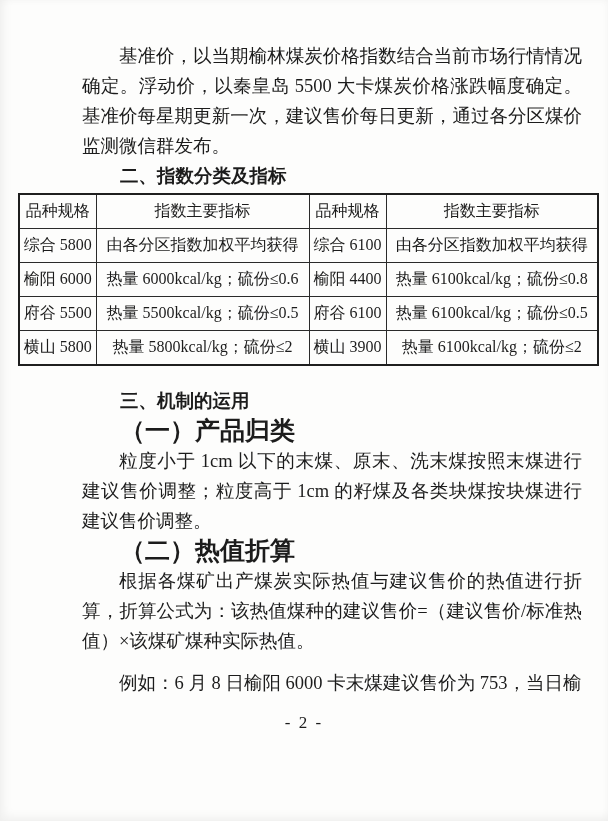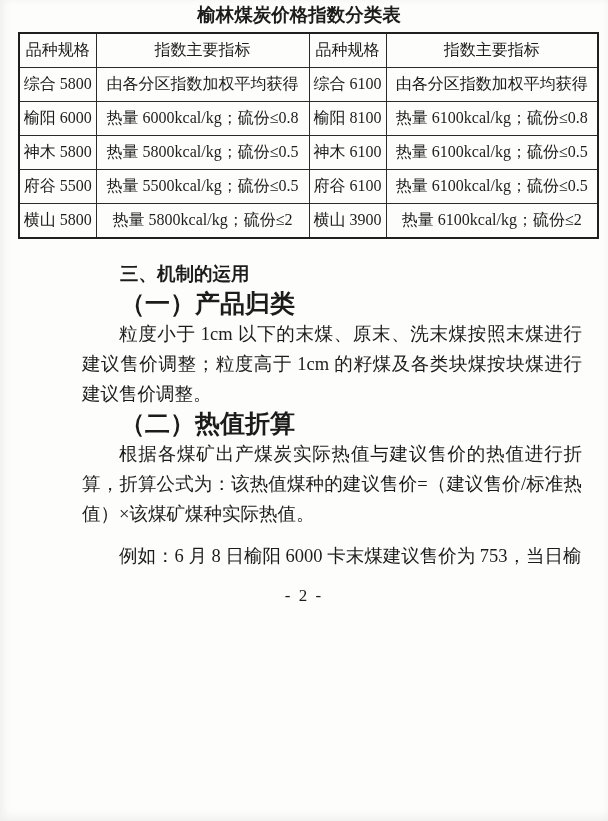--- a/index.html
+++ b/index.html
@@ -77,23 +77,24 @@
     font-size:17px;
     line-height:30px;
     letter-spacing:2px;
   }
 </style>
 </head>
 <body>
 
 <div class="page">
 
+  <p class="body-text indent intro">基准价，以当期榆林煤炭价格指数结合当前市场行情情况确定。浮动价，以秦皇岛 5500 大卡煤炭价格涨跌幅度确定。基准价每星期更新一次，建议售价每日更新，通过各分区煤价监测微信群发布。</p>
 
+  <div class="sec-heading">二、指数分类及指标</div>
 
-  <div class="table-title">榆林煤炭价格指数分类表</div>
 
   <table class="idx">
     <colgroup>
         <col class="c1">
         <col class="c2">
         <col class="c3">
         <col class="c4">
       </colgroup>
     <tbody>
       <tr>
@@ -103,29 +104,23 @@
         <th>指数主要指标</th>
       </tr>
       <tr>
         <td>综合 5800</td>
         <td>由各分区指数加权平均获得</td>
         <td>综合 6100</td>
         <td>由各分区指数加权平均获得</td>
       </tr>
       <tr>
         <td>榆阳 6000</td>
-        <td>热量 6000kcal/kg；硫份≤0.8</td>
-        <td>榆阳 8100</td>
+        <td>热量 6000kcal/kg；硫份≤0.6</td>
+        <td>榆阳 4400</td>
         <td>热量 6100kcal/kg；硫份≤0.8</td>
-      </tr>
-      <tr>
-        <td>神木 5800</td>
-        <td>热量 5800kcal/kg；硫份≤0.5</td>
-        <td>神木 6100</td>
-        <td>热量 6100kcal/kg；硫份≤0.5</td>
       </tr>
       <tr>
         <td>府谷 5500</td>
         <td>热量 5500kcal/kg；硫份≤0.5</td>
         <td>府谷 6100</td>
         <td>热量 6100kcal/kg；硫份≤0.5</td>
       </tr>
       <tr>
         <td>横山 5800</td>
         <td>热量 5800kcal/kg；硫份≤2</td>

